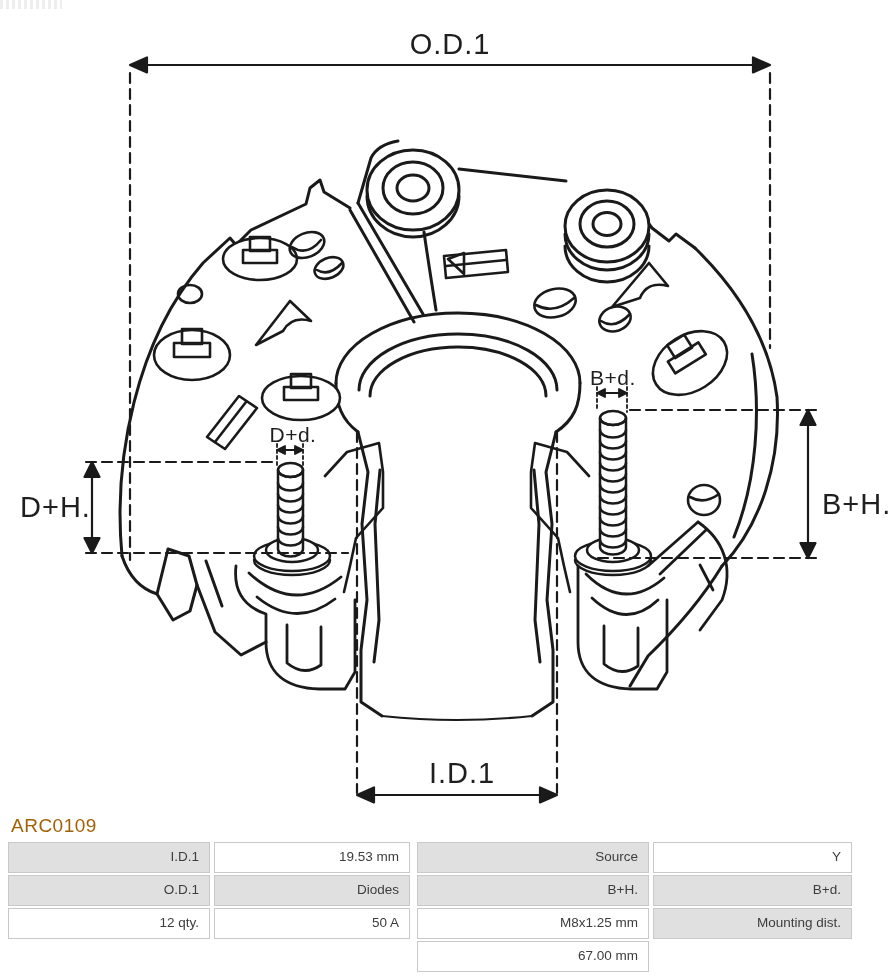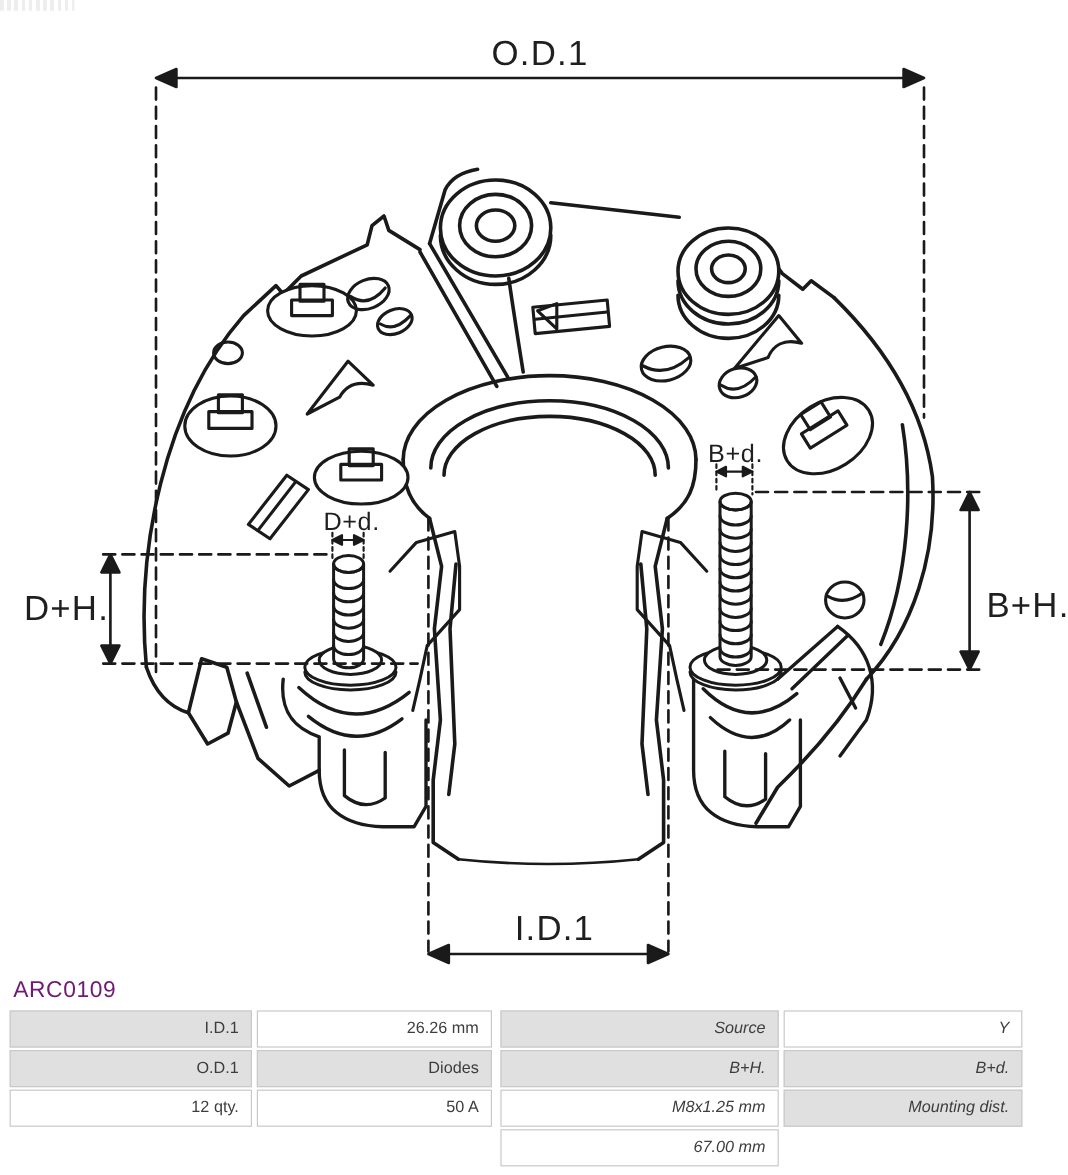--- a/index.html
+++ b/index.html
@@ -19,21 +19,21 @@
   .dim-label{font-size:29px;}
   .dim-label-small{font-size:21px;letter-spacing:0.5px;}
   #product-code{
     position:absolute;left:11px;top:814px;width:400px;
     font-size:19px;line-height:24px;letter-spacing:.5px;
   }
   .spec-table{
     position:absolute;top:842px;display:grid;grid-auto-rows:31px;gap:2px 4px;
   }
   #spec-table-left{left:8px;width:402px;grid-template-columns:202px 1fr;}
-  #spec-table-right{left:417px;width:435px;grid-template-columns:232px 1fr;font-style:italic;}
+  #spec-table-right{left:417px;width:435px;grid-template-columns:232px 1fr;}
   .cell{
     border:1px solid #c9c9c9;box-sizing:border-box;
     font-size:13.5px;color:#3d3d3d;text-align:right;
     padding-right:10px;line-height:28px;white-space:nowrap;overflow:hidden;
   }
   .cell.label{background:#e0e0e0;}
   .cell.value{background:#ffffff;}
 </style>
 </head>
 <body>
@@ -231,25 +231,25 @@
   <g stroke-width="1.8">
     <text class="dim-label-small" x="613" y="385" text-anchor="middle" stroke="none">B+d.</text>
     <path d="M 597,387 L 597,410" stroke-dasharray="3 3"></path>
     <path d="M 627,387 L 627,412" stroke-dasharray="3 3"></path>
     <path d="M 603,393 L 621,393"></path>
     <path d="M 597,393 L 605,389 L 605,397 Z" fill="#1a1a1a"></path>
     <path d="M 627,393 L 619,389 L 619,397 Z" fill="#1a1a1a"></path>
   </g>
 </svg>
 
-<div id="product-code" style="color: #701a75;">ARC0109</div>
+<div id="product-code" style="color: #a16207;">ARC0109</div>
 
 <div id="spec-table-left" class="spec-table">
   <div class="cell label">I.D.1</div>
-  <div class="cell value">26.26 mm</div>
+  <div class="cell value">19.53 mm</div>
   <div class="cell label">O.D.1</div>
   <div class="cell label">Diodes</div>
   <div class="cell value">12 qty.</div>
   <div class="cell value">50 A</div>
 </div>
 
 <div id="spec-table-right" class="spec-table">
   <div class="cell label">Source</div>
   <div class="cell value">Y</div>
   <div class="cell label">B+H.</div>

